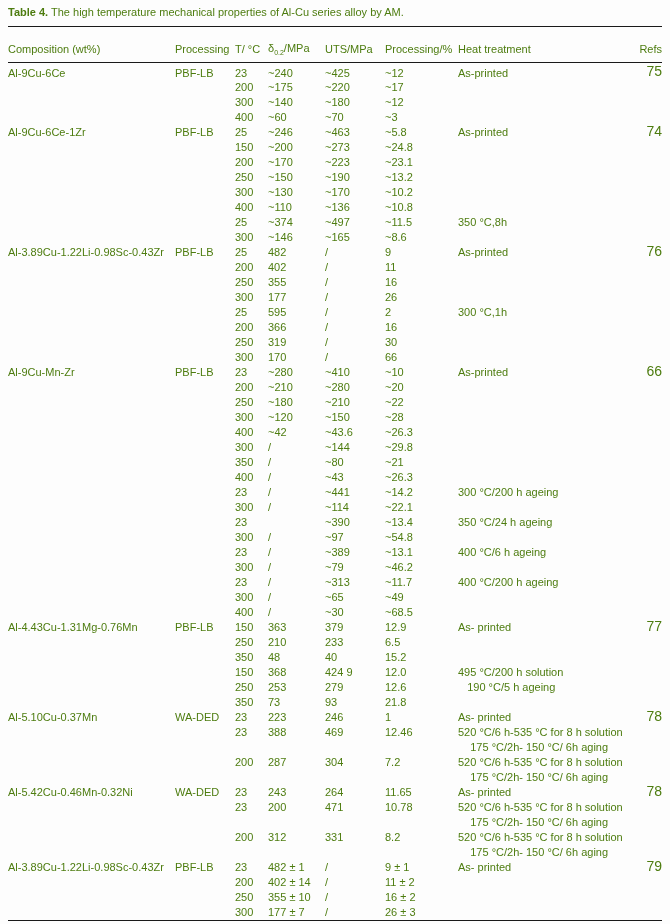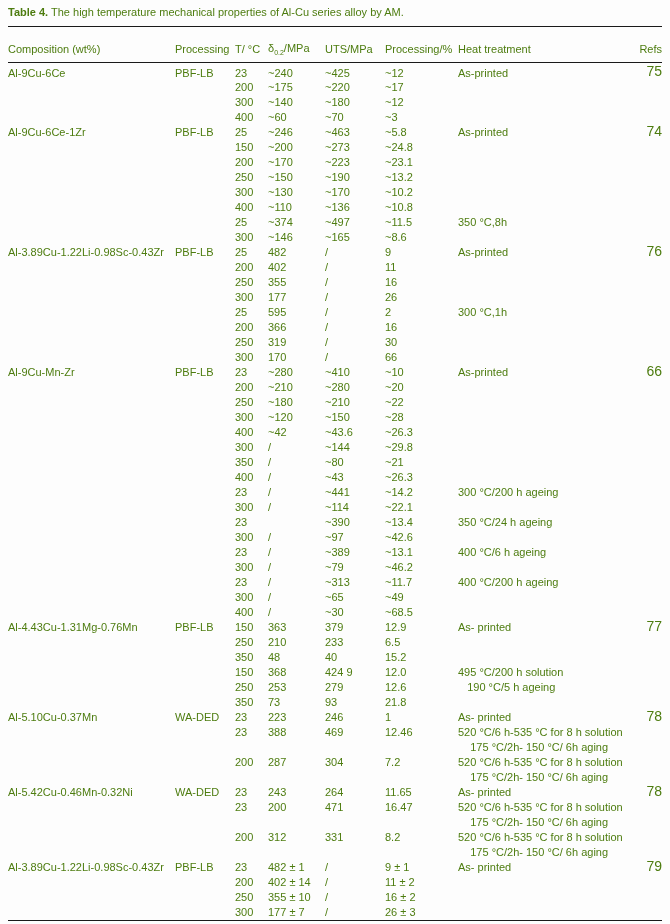--- a/index.html
+++ b/index.html
@@ -402,21 +402,21 @@
           <td>~13.4</td>
           <td class="heat">350 °C/24 h ageing</td>
           <td class="ref"></td>
         </tr>
         <tr>
           <td></td>
           <td></td>
           <td>300</td>
           <td>/</td>
           <td>~97</td>
-          <td>~42.6</td>
+          <td>~54.8</td>
           <td class="heat"></td>
           <td class="ref"></td>
         </tr>
         <tr>
           <td></td>
           <td></td>
           <td>23</td>
           <td>/</td>
           <td>~389</td>
           <td>~13.1</td>
@@ -582,21 +582,21 @@
           <td>11.65</td>
           <td class="heat">As- printed</td>
           <td class="ref">78</td>
         </tr>
         <tr>
           <td></td>
           <td></td>
           <td>23</td>
           <td>200</td>
           <td>471</td>
-          <td>16.47</td>
+          <td>10.78</td>
           <td class="heat">520 °C/6 h-535 °C for 8 h solution</td>
           <td class="ref"></td>
         </tr>
         <tr>
           <td></td>
           <td></td>
           <td></td>
           <td></td>
           <td></td>
           <td></td>

